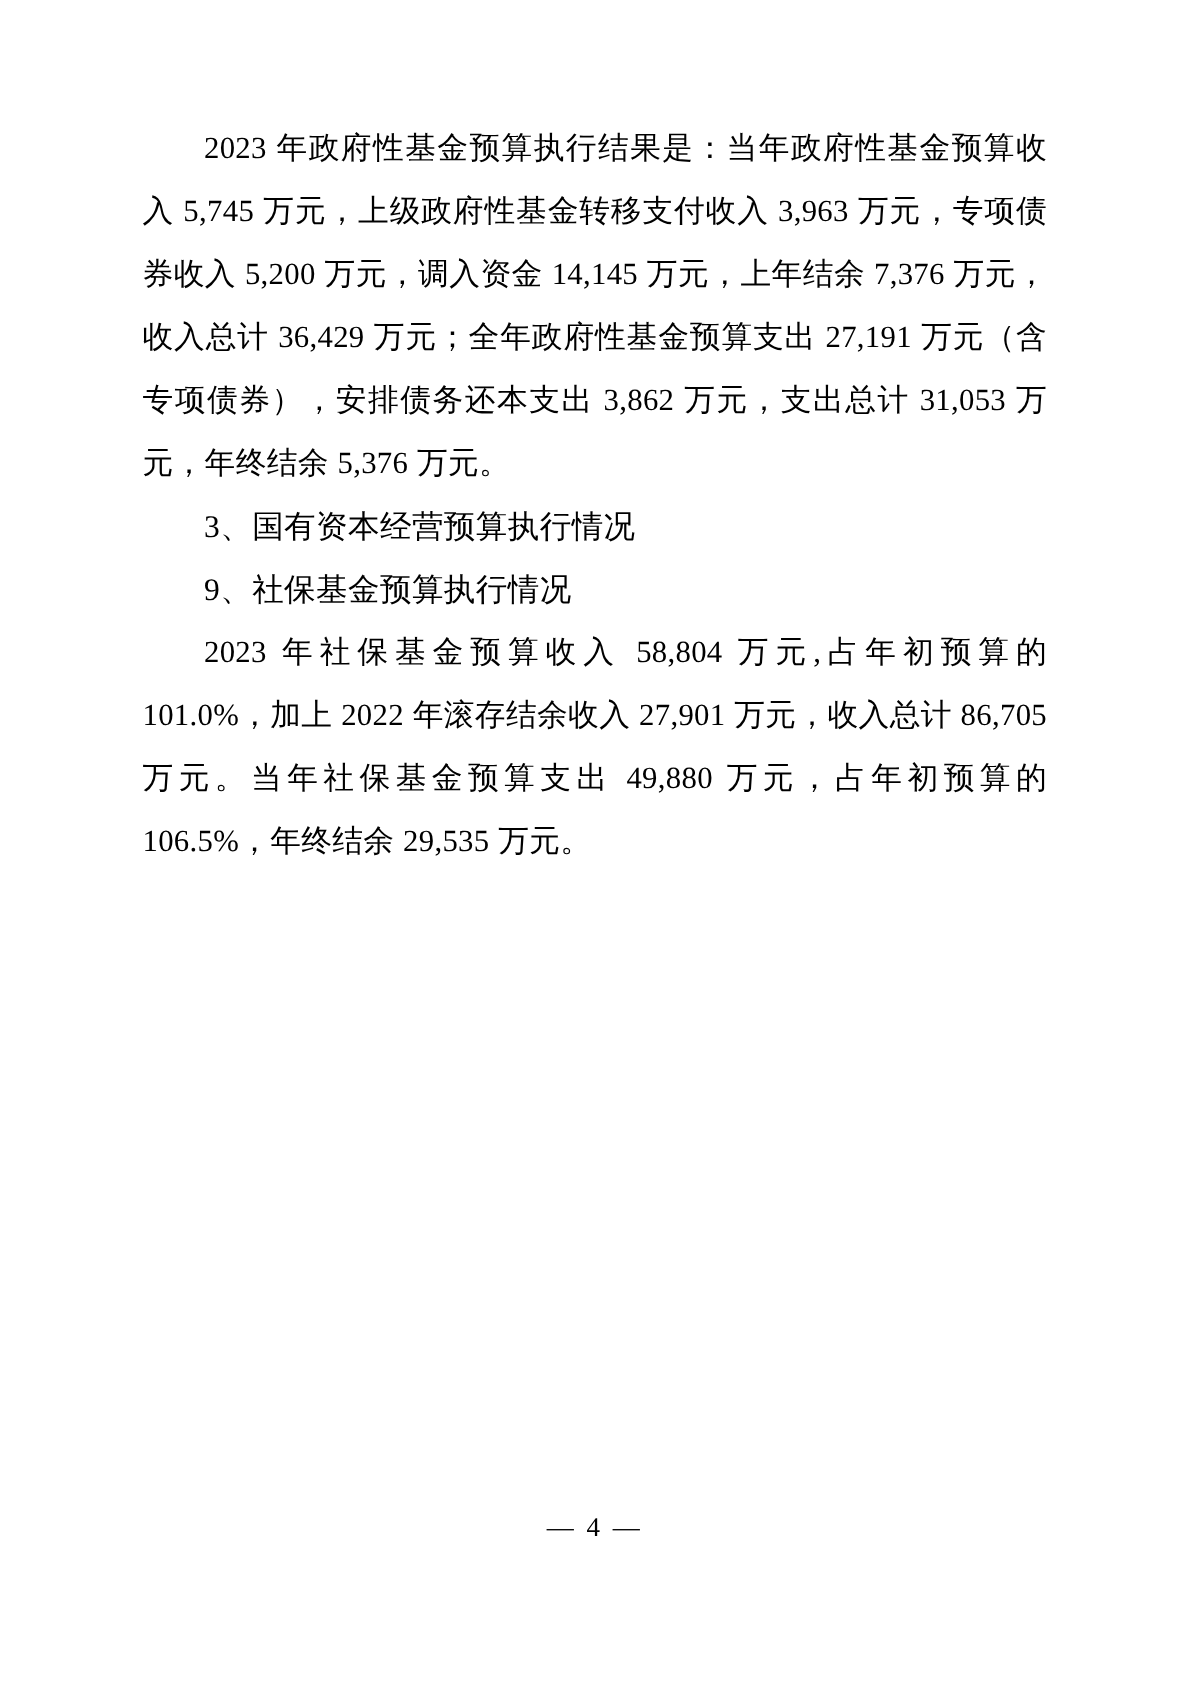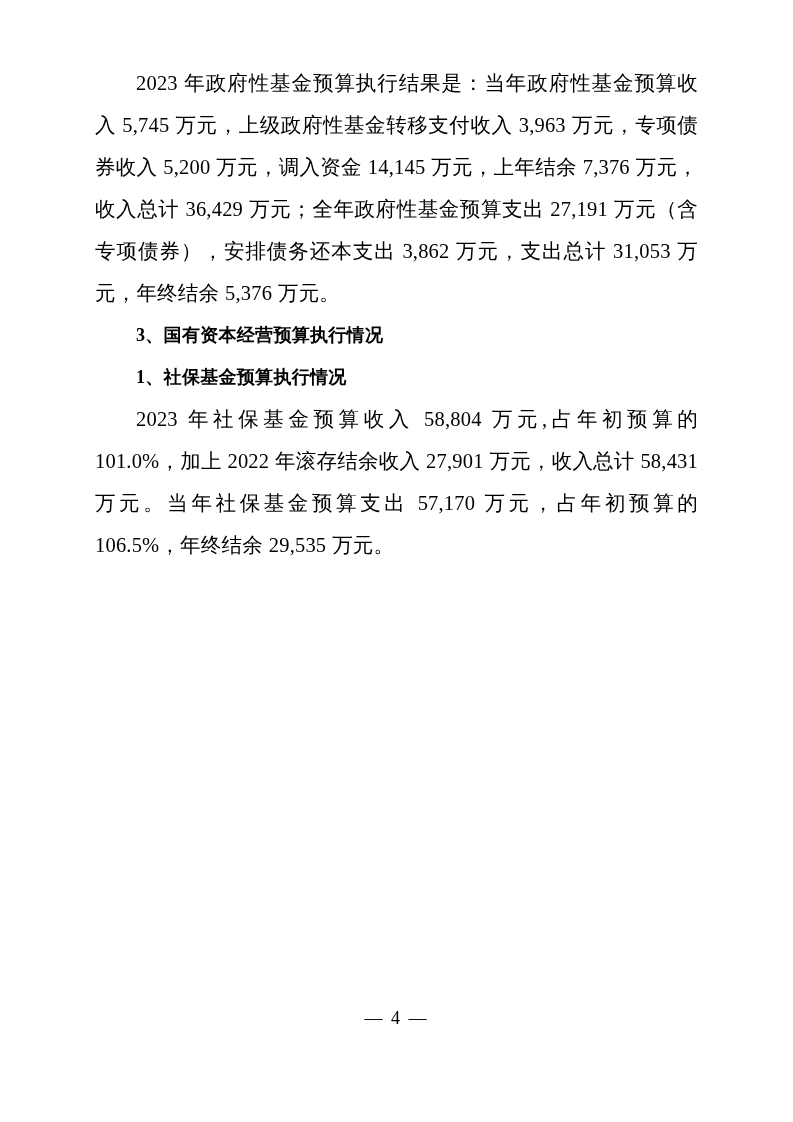--- a/index.html
+++ b/index.html
@@ -15,40 +15,40 @@
     color: #000000;
     overflow: hidden;
   }
   .page {
     position: absolute;
     left: 0;
     top: 0;
     width: 793px;
     height: 794px;
     box-sizing: border-box;
-    padding: 62px 95px 0 95px;
+    padding: 78px 95px 0 95px;
   }
   .doc-body {
     width: 603px;
   }
   p.para {
     margin: 0 0 0 0;
     font-size: 20.5px;
     line-height: 42px;
     text-align: justify;
     text-justify: inter-ideograph;
     text-indent: 41px;
     letter-spacing: 0.2px;
     word-spacing: 0.5px;
   }
   h3.heading {
     margin: 0;
-    font-size: 18px;
+    font-size: 21px;
     line-height: 42px;
-    font-weight: bold;
+    font-weight: normal;
     text-indent: 41px;
     letter-spacing: 0.3px;
   }
   .page-number {
     position: absolute;
     left: 0;
     right: 0;
     top: 1008px;
     text-align: center;
     font-size: 18px;
@@ -61,22 +61,22 @@
 <body>
 
 <div class="page">
   <div class="doc-body">
 
     <p class="para">2023 年政府性基金预算执行结果是：当年政府性基金预算收入 5,745 万元，上级政府性基金转移支付收入 3,963 万元，专项债券收入 5,200 万元，调入资金 14,145 万元，上年结余 7,376 万元，收入总计 36,429 万元；全年政府性基金预算支出 27,191 万元（含专项债券），安排债务还本支出 3,862 万元，支出总计 31,053 万元，年终结余 5,376 万元。</p>
 
     <h3 class="heading">3、国有资本经营预算执行情况</h3>
 
 
-    <h3 class="heading">1、社保基金预算执行情况</h3>
+    <h3 class="heading">9、社保基金预算执行情况</h3>
 
-    <p class="para">2023 年社保基金预算收入 58,804 万元,占年初预算的 101.0%，加上 2022 年滚存结余收入 27,901 万元，收入总计 58,431 万元。当年社保基金预算支出 57,170 万元，占年初预算的 106.5%，年终结余 29,535 万元。</p>
+    <p class="para">2023 年社保基金预算收入 58,804 万元,占年初预算的 101.0%，加上 2022 年滚存结余收入 27,901 万元，收入总计 86,705 万元。当年社保基金预算支出 49,880 万元，占年初预算的 106.5%，年终结余 29,535 万元。</p>
 
 
 
   </div>
 </div>
 
 <div class="page-number">— 4 —</div>
 
 </body></html>

